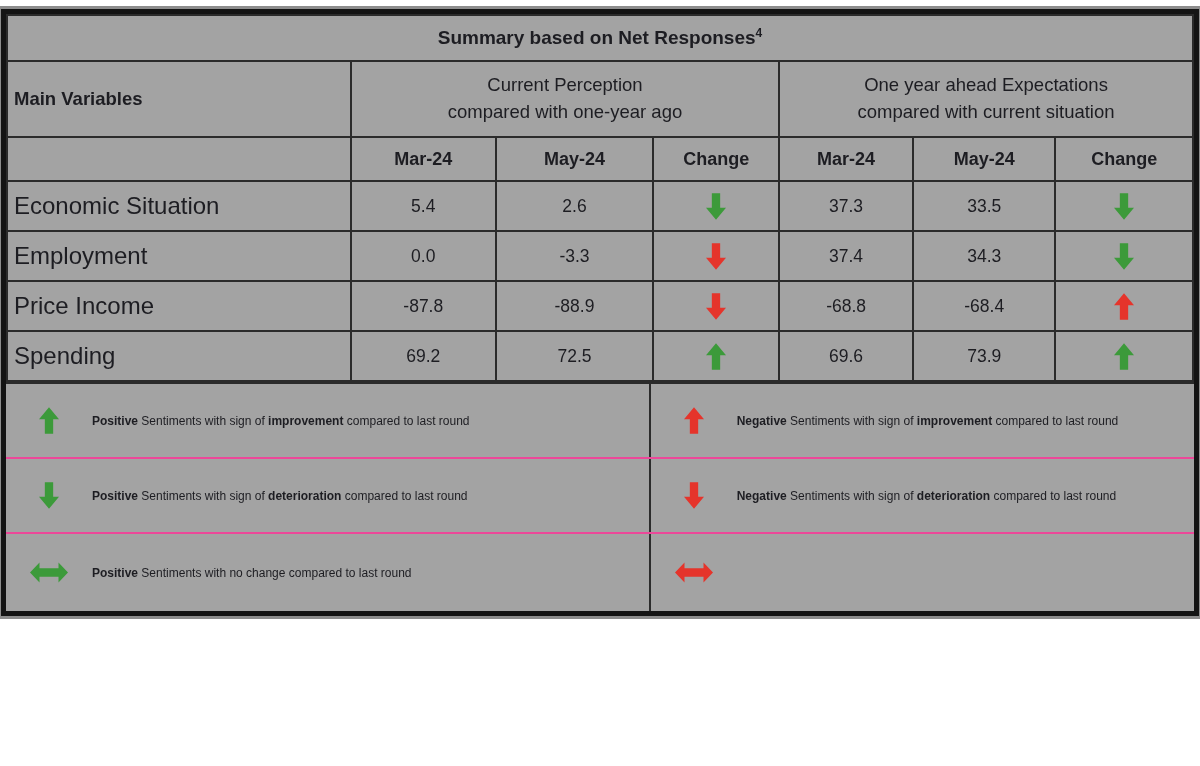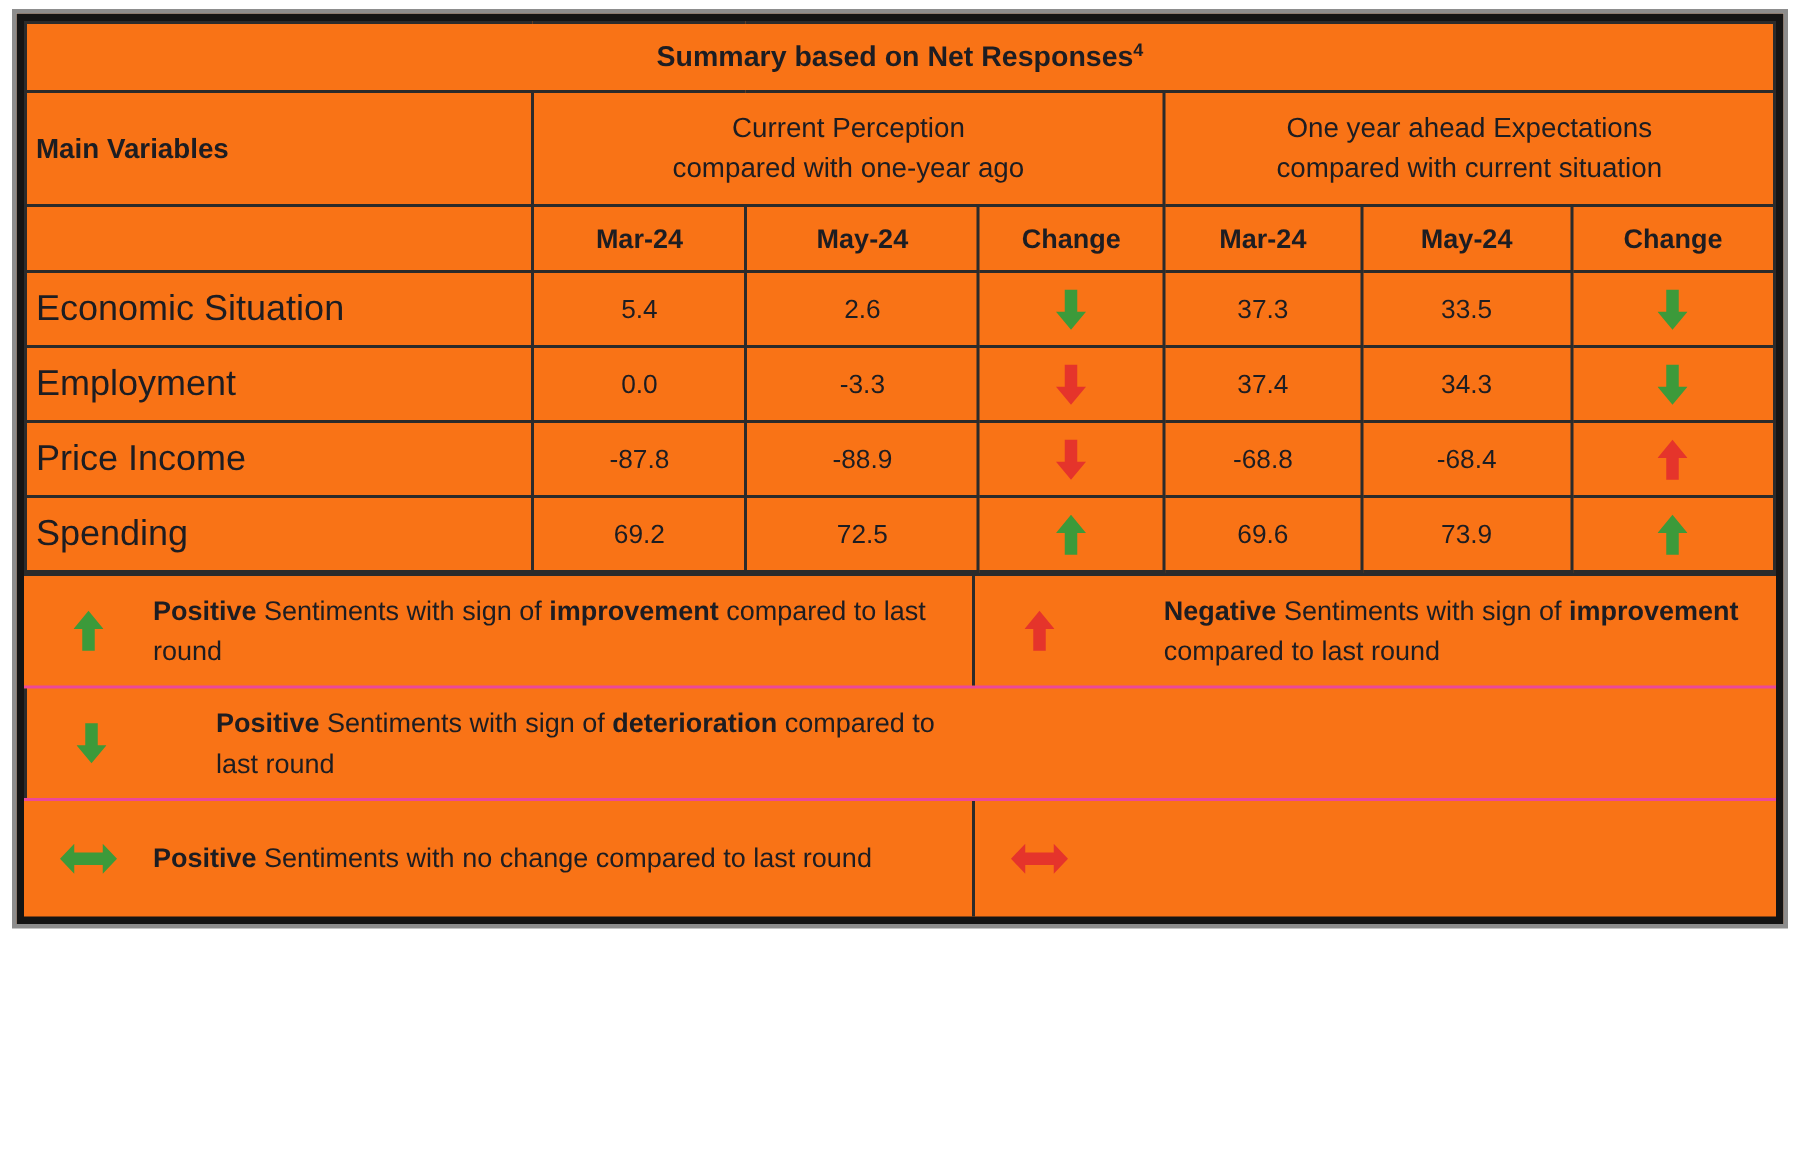--- a/index.html
+++ b/index.html
@@ -3,24 +3,24 @@
 <meta charset="utf-8">
 <style>
   * { box-sizing: border-box; }
   html, body { margin: 0; padding: 0; background: #ffffff; }
   body {
     width: 1200px; height: 766px;
     font-family: "Liberation Sans", "DejaVu Sans", sans-serif;
     color: #1d1d22;
   }
   .frame {
-    margin: 9px 11px;
+    margin: 9px 1px;
     border: 5px solid #141414;
     outline: 3px solid #8d8d8d;
-    background: #f97316;
+    background: #a3a3a3;
   }
   table.main {
     width: 100%;
     border-collapse: collapse;
     table-layout: fixed;
   }
   table.main td, table.main th {
     border: 2px solid #2b2b2b;
     padding: 2px 6px;
     vertical-align: middle;
@@ -79,31 +79,31 @@
     grid-template-columns: 54.1% 45.9%;
     border-top: 2px solid #ec4899;
   }
   .legend-row:first-child { border-top: none; }
   .legend-cell {
     display: flex;
     align-items: center;
     min-height: 73px;
     padding: 8px 6px 8px 0;
   }
-  .legend-row .legend-cell:last-child { border-left: 2px solid #2b2b2b; gap: 40px; }
+  .legend-row .legend-cell:last-child { border-left: 2px solid #2b2b2b; }
   .legend-row:last-child .legend-cell { min-height: 77px; }
   .legend-arrow {
     flex: 0 0 86px;
     display: flex; justify-content: center; align-items: center;
   }
   .legend-arrow svg.ud { width: 20px; height: 33px; }
   .legend-arrow svg.lr { width: 38px; height: 21px; }
   .legend-text {
     flex: 1 1 auto;
-    font-size: 18px;
+    font-size: 12px;
     line-height: 1.5;
     padding-right: 14px;
   }
   .legend-text b { font-weight: bold; }
 </style>
 </head>
 <body>
 
 <div class="frame">
   <table class="main">
@@ -249,20 +249,28 @@
     </div>
     <div class="legend-row">
       <div class="legend-cell">
         <span class="legend-arrow arrow-slot down">
             <svg class="ud" viewBox="0 0 24 32" xmlns="http://www.w3.org/2000/svg">
               <polygon points="7,0 17,0 17,17.5 24,17.5 12,32 0,17.5 7,17.5" fill="#3c9a3a"></polygon>
             </svg>
           </span>
         <span class="legend-text"><b>Positive</b><span> Sentiments with sign of </span><b>deterioration</b><span> compared to last round</span></span>
       </div>
+      <div class="legend-cell">
+        <span class="legend-arrow arrow-slot down">
+            <svg class="ud" viewBox="0 0 24 32" xmlns="http://www.w3.org/2000/svg">
+              <polygon points="7,0 17,0 17,17.5 24,17.5 12,32 0,17.5 7,17.5" fill="#e5342b"></polygon>
+            </svg>
+          </span>
+        <span class="legend-text"><b>Negative</b><span> Sentiments with sign of </span><b>deterioration</b><span> compared to last round</span></span>
+      </div>
     </div>
     <div class="legend-row">
       <div class="legend-cell">
         <span class="legend-arrow arrow-slot leftright">
             <svg class="lr" viewBox="0 0 36 19" xmlns="http://www.w3.org/2000/svg">
               <polygon points="0,9.5 9,0 9,5.5 27,5.5 27,0 36,9.5 27,19 27,13.5 9,13.5 9,19" fill="#3c9a3a"></polygon>
             </svg>
           </span>
         <span class="legend-text"><b>Positive</b><span> Sentiments with no change compared to last round</span></span>
       </div>

